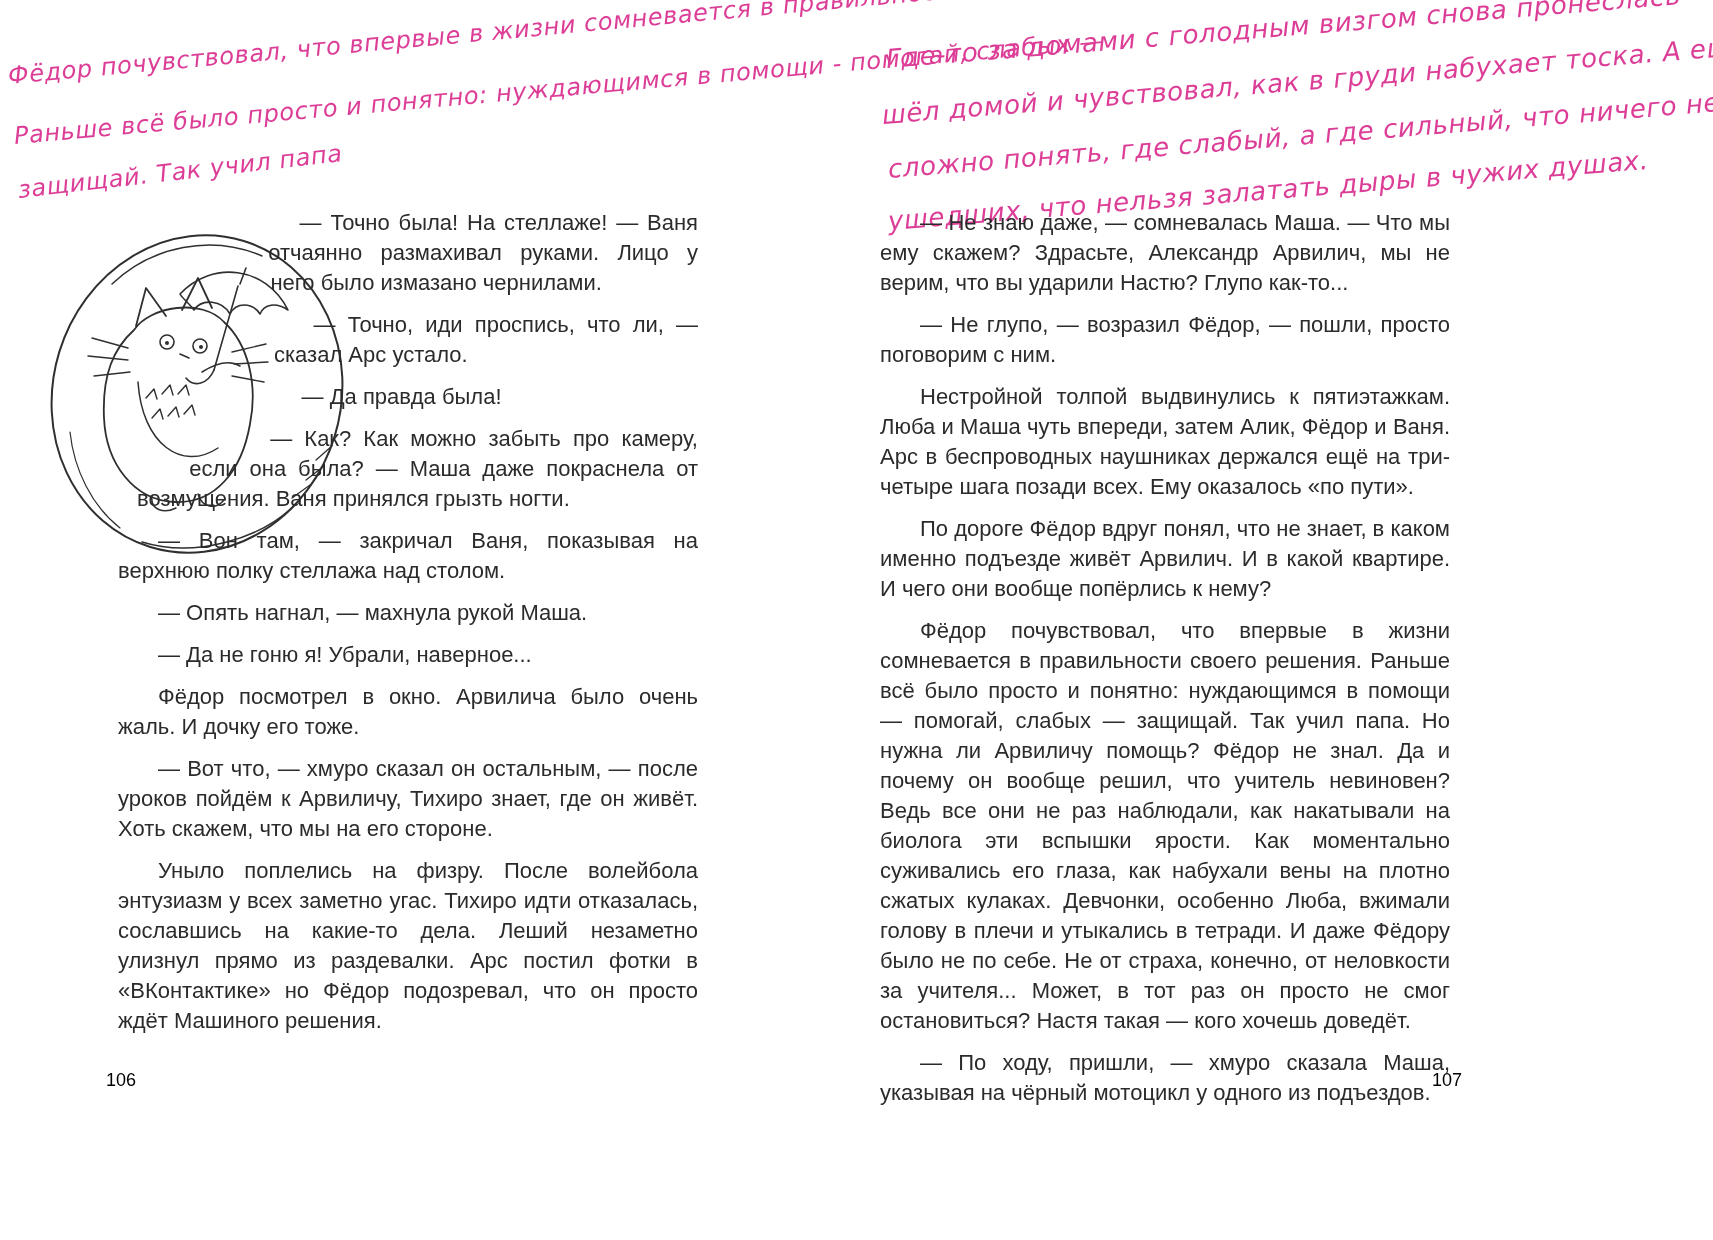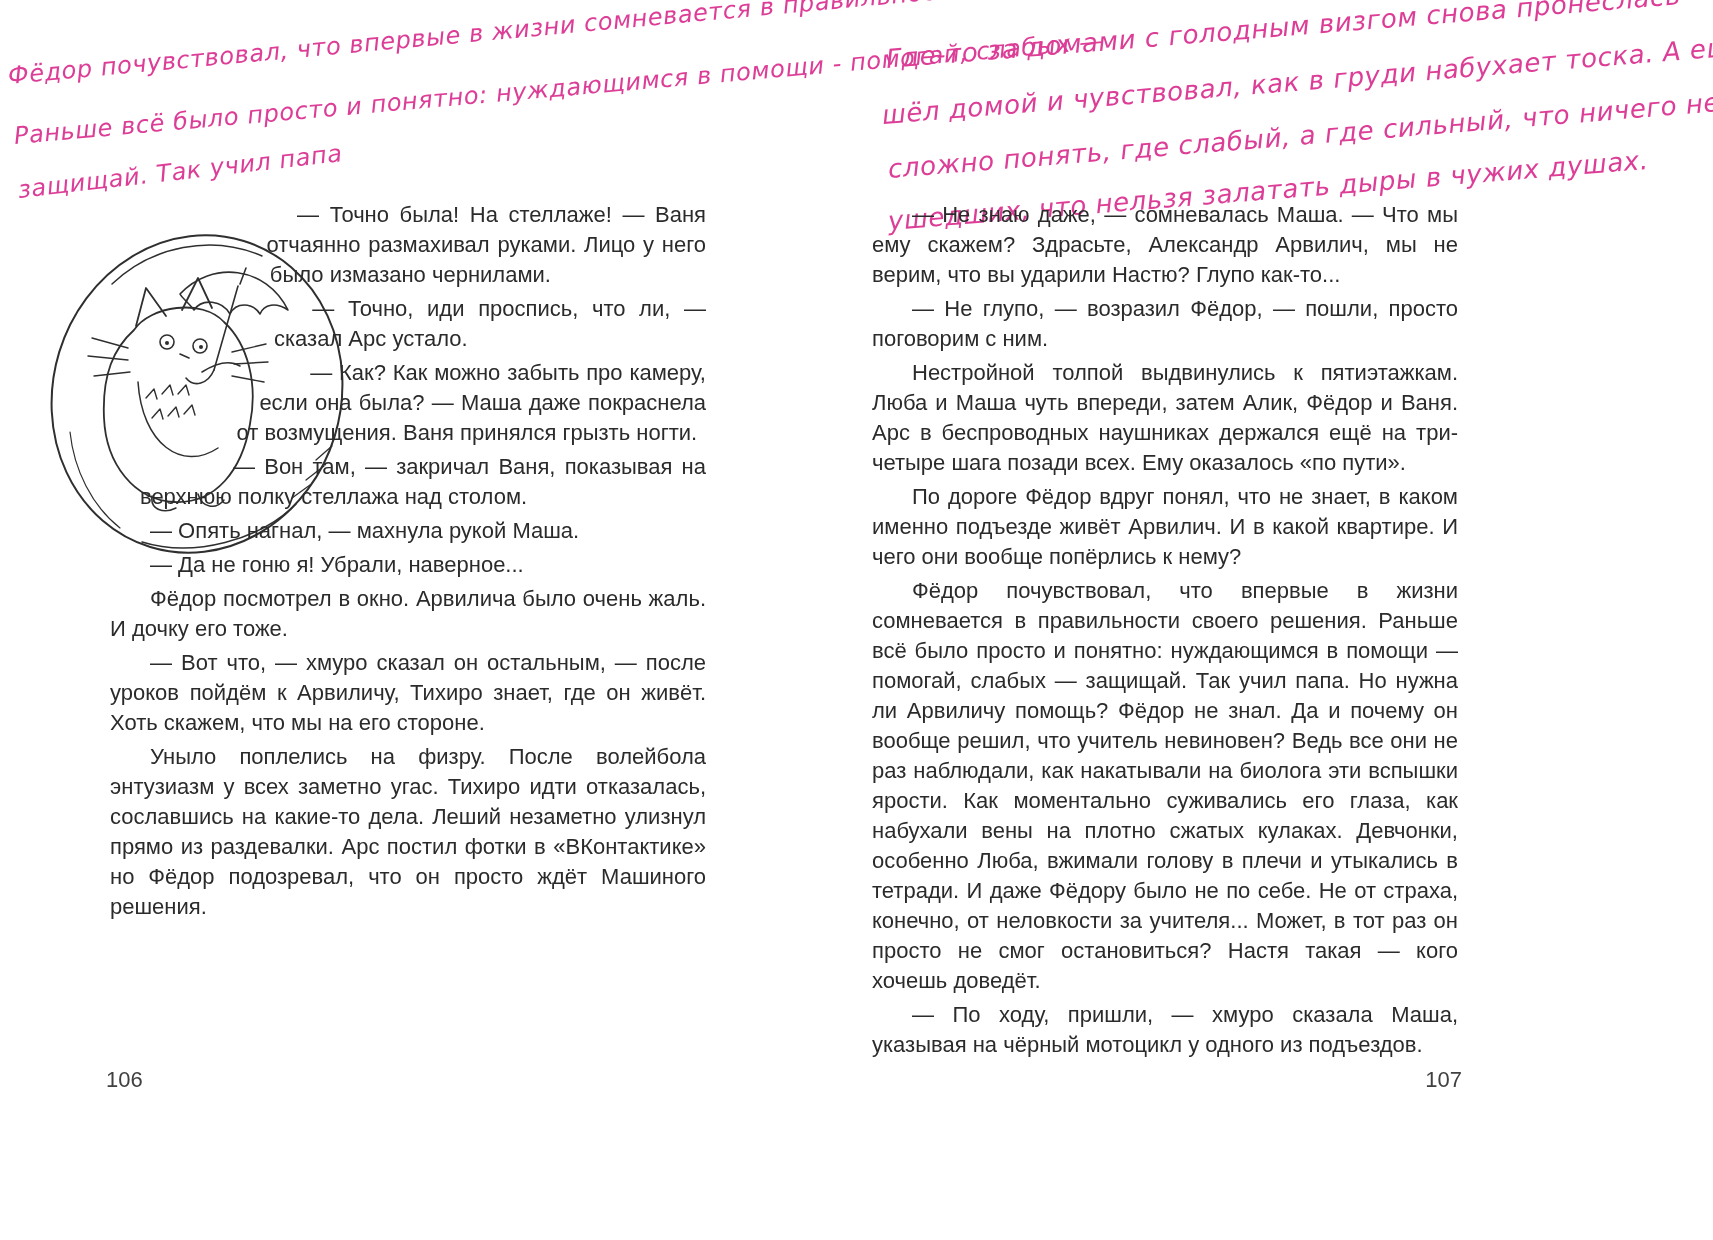--- a/index.html
+++ b/index.html
@@ -16,28 +16,28 @@
   .page {
     position: absolute;
     top: 196px;
     color: #2b2b2b;
     font-size: 22px;
     line-height: 30px;
     text-align: justify;
   }
   .page-left  { left: 106px; width: 604px; }
   .page-right { left: 868px; width: 594px; }
-  .para { margin: 4px; text-indent: 40px; }
+  .para { margin: 12px; text-indent: 40px; }
 
   .page-num {
     position: absolute;
     top: 872px;
-    font-size: 22px;
+    font-size: 18px;
     line-height: 24px;
-    color: #404040;
+    color: #000000;
     text-indent: 0;
   }
   .page-left  .page-num { left: 0; }
   .page-right .page-num { right: 0; text-align: center; }
 
   
   .sketch-float {
     float: left;
     width: 240px;
     height: 300px;
@@ -117,20 +117,21 @@
           <path d="M 180 148 C 174 162, 160 166, 152 156" stroke-width="1.6"></path>
 
           <path d="M 168 150 C 184 140, 196 138, 206 144" stroke-width="1.5"></path>
           <path d="M 118 274 C 116 288, 130 292, 142 286 M 164 272 C 168 286, 182 288, 190 278" stroke-width="1.5"></path>
         </g>
       </svg>
     </div>
 
     <p class="para">— Точно была! На стеллаже! — Ваня отчаянно размахивал руками. Лицо у него было измазано чернилами.</p>
     <p class="para">— Точно, иди проспись, что ли, — сказал Арс устало.</p>
+    <p class="para">— Да правда была!</p>
     <p class="para">— Как? Как можно забыть про камеру, если она была? — Маша даже покраснела от возмущения. Ваня принялся грызть ногти.</p>
     <p class="para">— Вон там, — закричал Ваня, показывая на верхнюю полку стеллажа над столом.</p>
     <p class="para">— Опять нагнал, — махнула рукой Маша.</p>
     <p class="para">— Да не гоню я! Убрали, наверное...</p>
     <p class="para">Фёдор посмотрел в окно. Арвилича было очень жаль. И дочку его тоже.</p>
     <p class="para">— Вот что, — хмуро сказал он остальным, — после уроков пойдём к Арвиличу, Тихиро знает, где он живёт. Хоть скажем, что мы на его стороне.</p>
     <p class="para">Уныло поплелись на физру. После волейбола энтузиазм у всех заметно угас. Тихиро идти отказалась, сославшись на какие-то дела. Леший незаметно улизнул прямо из раздевалки. Арс постил фотки в «ВКонтактике» но Фёдор подозревал, что он просто ждёт Машиного решения.</p>
 
     <div class="page-num">106</div>
   </div>

